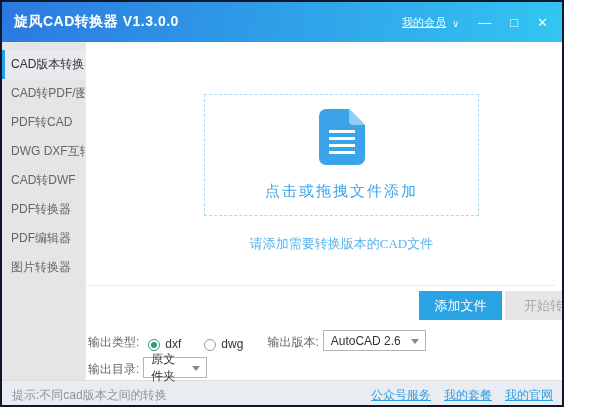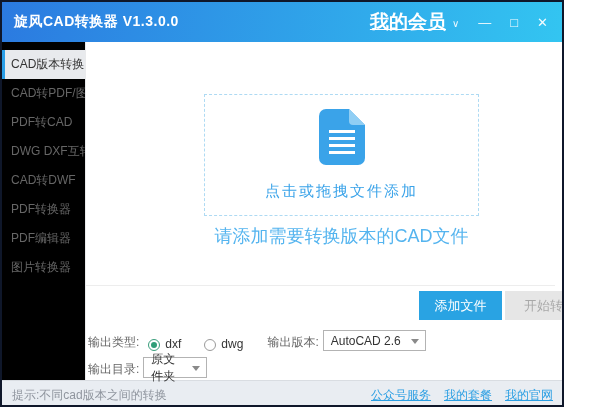--- a/index.html
+++ b/index.html
@@ -4,38 +4,38 @@
 <style>
   * { margin:0; padding:0; box-sizing:border-box; }
   body { font-family:"Liberation Sans","DejaVu Sans",sans-serif; }
   .window { position:relative; width:564px; height:407px; background:#fff; overflow:hidden; border:2px solid #0f172a; }
 
   
   .titlebar { height:40px; background:linear-gradient(100deg,#2b7ae0 0%,#33c5f1 100%);
     display:flex; align-items:center; padding:0 14px 0 12px; }
   .title { color:#fff; font-size:14px; font-weight:bold; letter-spacing:.5px; }
   .tb-right { margin-left:auto; display:flex; align-items:center; }
-  .member { color:#fff; font-size:19px; font-weight:bold; text-decoration:underline; cursor:pointer; }
+  .member { color:#fff; font-size:11px; font-weight:normal; text-decoration:underline; cursor:pointer; }
   .member-chev { color:rgba(255,255,255,.9); font-size:10px; margin-left:6px; margin-top:3px; }
   .winbtn { color:#fff; font-size:13px; margin-left:19px; cursor:pointer; opacity:.95; line-height:1; }
 
   
   .body { display:flex; height:338px; }
-  .sidebar { width:84px; background:#000000; border-right:1px solid #e9eaec; padding-top:8px; flex:none; }
+  .sidebar { width:84px; background:#e5e5e5; border-right:1px solid #e9eaec; padding-top:8px; flex:none; }
   .side-item { position:relative; height:29px; line-height:29px; padding-left:9px; font-size:12px; color:#666;
     cursor:pointer; white-space:nowrap; overflow:hidden; }
   .side-item.active { background:#e8eaed; color:#333; }
   .side-item.active::before { content:""; position:absolute; left:0; top:0; width:3px; height:100%; background:#2a9fe8; }
 
   .main { position:relative; flex:1; background:#fff; }
   .dropzone { position:absolute; left:118px; top:52px; width:275px; height:122px;
     border:1px dashed #aedaf3; display:flex; flex-direction:column; align-items:center;
     justify-content:center; gap:13px; cursor:pointer; }
   .dz-text { color:#3aa3e9; font-size:15px; letter-spacing:2px; }
-  .hint { position:absolute; left:118px; top:182px; width:275px; text-align:center; color:#54b4ef; font-size:18px; }
+  .hint { position:absolute; left:118px; top:193px; width:275px; text-align:center; color:#54b4ef; font-size:13px;font-family:Liberation Serif, serif; }
   .divider { position:absolute; left:0; right:7px; top:243px; height:1px; background:#ededed; }
 
   .btn { position:absolute; top:249px; height:29px; width:83px; border:none; font-size:13px;
     font-family:inherit; cursor:pointer; }
   .btn-add { left:333px; background:#29a3e3; color:#fff;text-align:center; }
   .btn-convert { left:419px; background:#e6e6e6; color:#a8a8a8;padding-left:7px; }
 
   .opt-row { position:absolute; left:2px; display:flex; align-items:flex-end; height:22px; font-size:12px; color:#666; }
   .row1 { top:287px; } .row2 { top:314px; }
   .radio { width:12px; height:12px; border-radius:50%; border:1px solid #9a9a9a; background:#fff;

